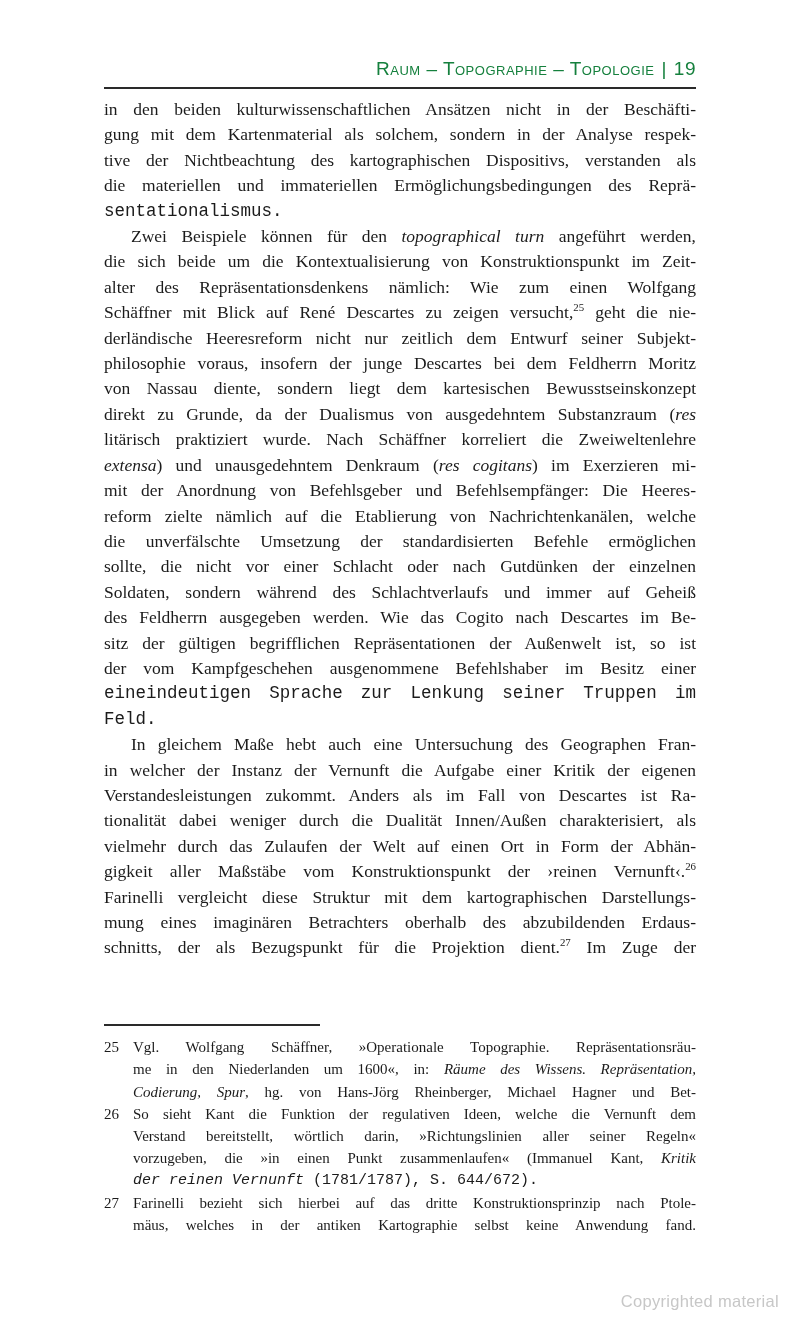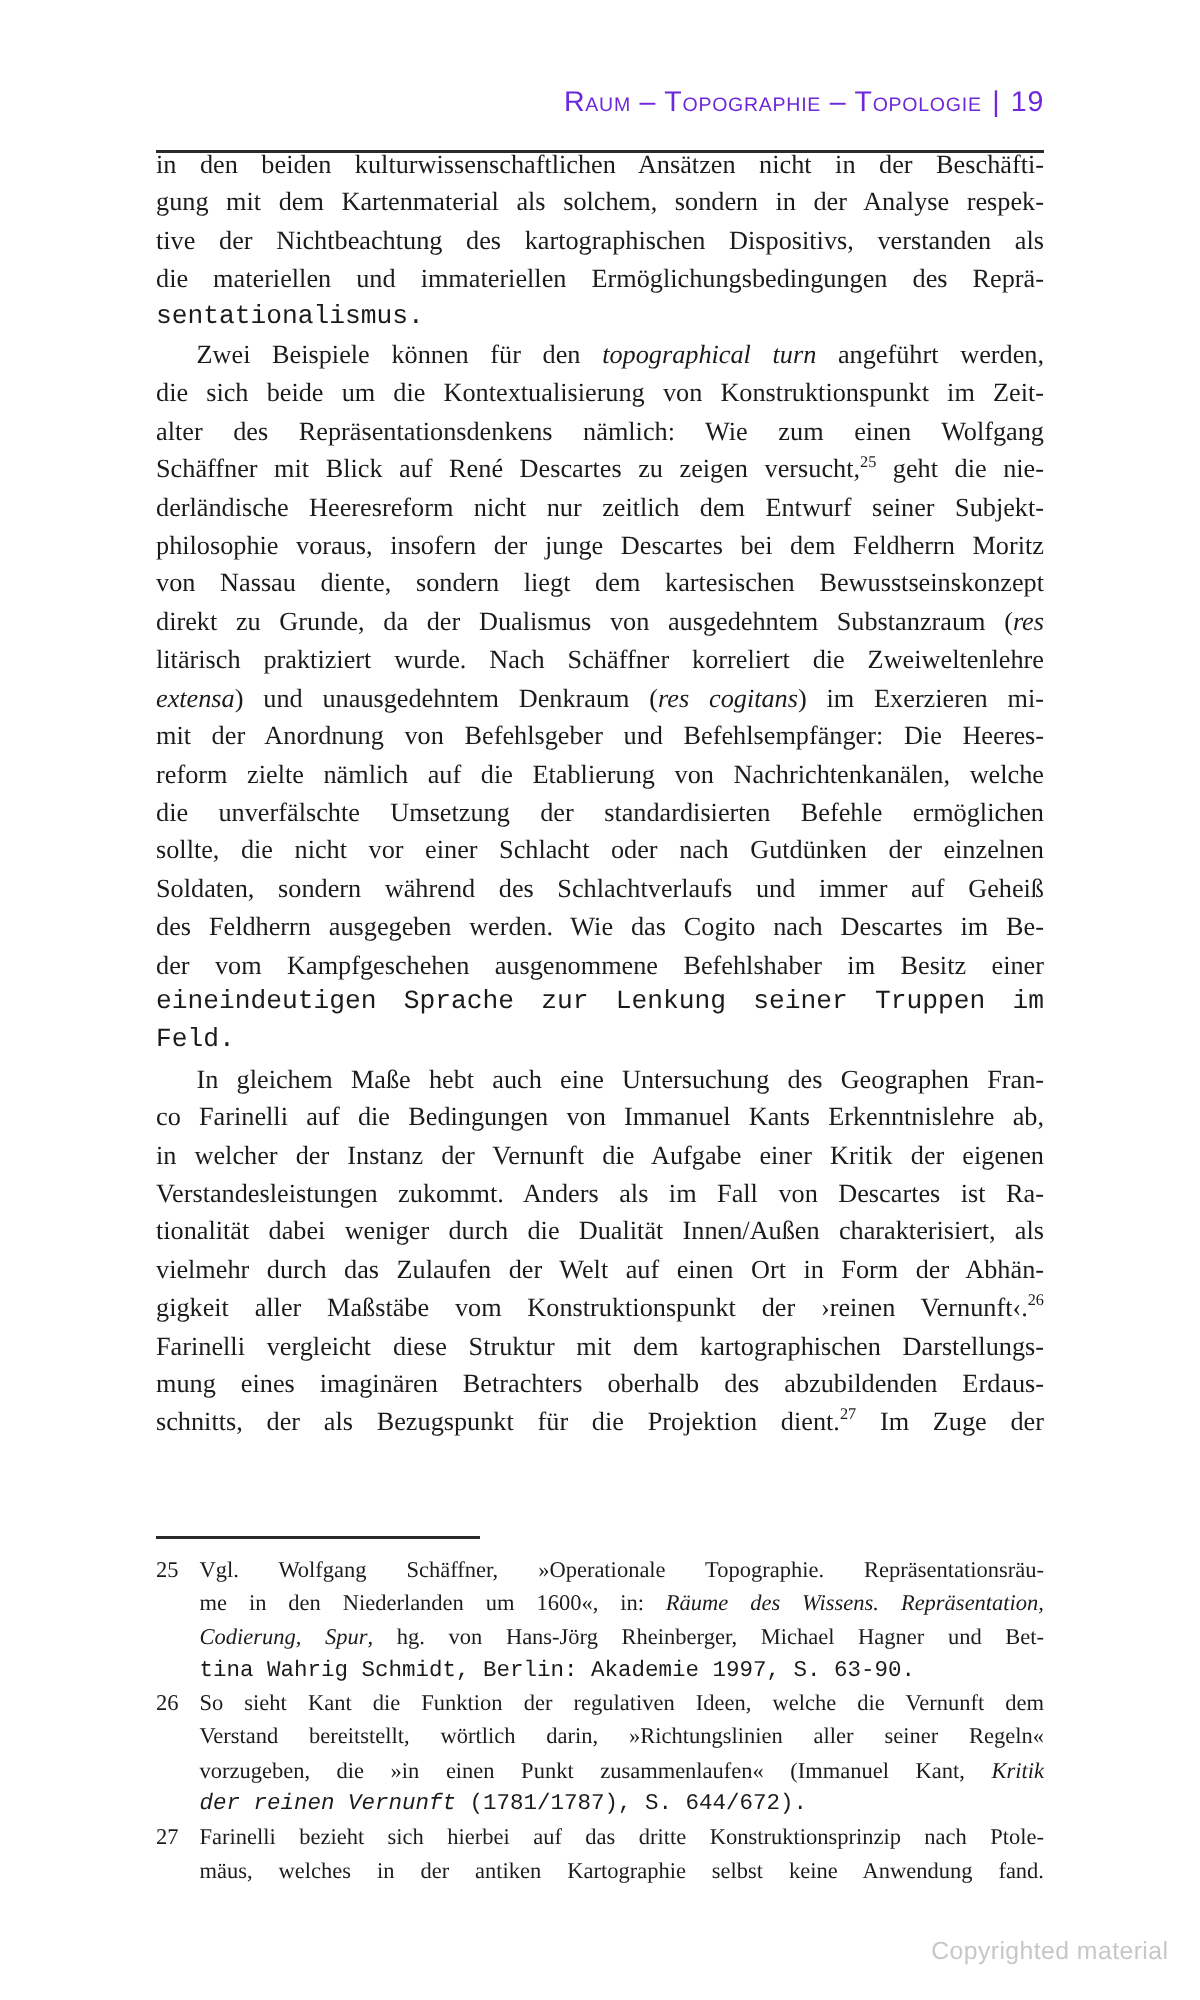--- a/index.html
+++ b/index.html
@@ -4,22 +4,22 @@
 <style>
   html,body{margin:0;padding:0;background:#ffffff;}
   .page{
     position:relative;width:800px;height:1333px;background:#ffffff;
     font-family:"Liberation Serif", serif;color:#1b1b1b;overflow:hidden;
   }
   
   .header{
     position:absolute;left:104px;top:58px;width:592px;
     text-align:right;font-family:"Liberation Sans", sans-serif;
-    font-size:19px;line-height:21px;color:#6d28d9;
-    padding-bottom:21px;border-bottom:2px solid #2a2a2a;
+    font-size:19px;line-height:21px;color:#15803d;
+    padding-bottom:8px;border-bottom:2px solid #2a2a2a;
     letter-spacing:0.5px;white-space:nowrap;
   }
   .header-title{font-variant:small-caps;}
   .header-sep{margin:0 7px;}
   
   .bodytext{
     position:absolute;left:104px;top:97px;width:592px;
     font-size:17.5px;line-height:25.4px;
   }
   .line{text-align:justify;text-align-last:justify;}
@@ -72,47 +72,46 @@
         <div class="line">von Nassau diente, sondern liegt dem kartesischen Bewusstseinskonzept</div>
         <div class="line">direkt zu Grunde, da der Dualismus von ausgedehntem Substanzraum (<i>res</i></div>
         <div class="line">litärisch praktiziert wurde. Nach Schäffner korreliert die Zweiweltenlehre</div>
         <div class="line"><i>extensa</i>) und unausgedehntem Denkraum (<i>res cogitans</i>) im Exerzieren mi-</div>
         <div class="line">mit der Anordnung von Befehlsgeber und Befehlsempfänger: Die Heeres-</div>
         <div class="line">reform zielte nämlich auf die Etablierung von Nachrichtenkanälen, welche</div>
         <div class="line">die unverfälschte Umsetzung der standardisierten Befehle ermöglichen</div>
         <div class="line">sollte, die nicht vor einer Schlacht oder nach Gutdünken der einzelnen</div>
         <div class="line">Soldaten, sondern während des Schlachtverlaufs und immer auf Geheiß</div>
         <div class="line">des Feldherrn ausgegeben werden. Wie das Cogito nach Descartes im Be-</div>
+        <div class="line">sitz der gültigen begrifflichen Repräsentationen der Außenwelt ist, so ist</div>
         <div class="line">der vom Kampfgeschehen ausgenommene Befehlshaber im Besitz einer</div>
         <div class="line last">eineindeutigen Sprache zur Lenkung seiner Truppen im Feld.</div>
       </div>
       <div class="paragraph">
         <div class="line first">In gleichem Maße hebt auch eine Untersuchung des Geographen Fran-</div>
-        <div class="line">co Farinelli auf die Bedingungen von Immanuel Kants Erkenntnislehre ab,</div>
         <div class="line">in welcher der Instanz der Vernunft die Aufgabe einer Kritik der eigenen</div>
         <div class="line">Verstandesleistungen zukommt. Anders als im Fall von Descartes ist Ra-</div>
         <div class="line">tionalität dabei weniger durch die Dualität Innen/Außen charakterisiert, als</div>
         <div class="line">vielmehr durch das Zulaufen der Welt auf einen Ort in Form der Abhän-</div>
         <div class="line">gigkeit aller Maßstäbe vom Konstruktionspunkt der ›reinen Vernunft‹.<sup>26</sup></div>
         <div class="line">Farinelli vergleicht diese Struktur mit dem kartographischen Darstellungs-</div>
         <div class="line">mung eines imaginären Betrachters oberhalb des abzubildenden Erdaus-</div>
         <div class="line">schnitts, der als Bezugspunkt für die Projektion dient.<sup>27</sup> Im Zuge der</div>
       </div>
     </div>
 
   <div class="fn-sep"></div>
 
   <div class="footnotes" id="footnotes">
       <div class="footnote">
         <span class="fn-num">25</span>
         <div class="fn-text">
           <div class="line">Vgl. Wolfgang Schäffner, »Operationale Topographie. Repräsentationsräu-</div>
           <div class="line">me in den Niederlanden um 1600«, in: <i>Räume des Wissens. Repräsentation,</i></div>
           <div class="line"><i>Codierung, Spur</i>, hg. von Hans-Jörg Rheinberger, Michael Hagner und Bet-</div>
-          <div class="line last">tina Wahrig Schmidt, Berlin: Akademie 1997, S. 63-90.</div>
         </div>
       </div>
       <div class="footnote">
         <span class="fn-num">26</span>
         <div class="fn-text">
           <div class="line">So sieht Kant die Funktion der regulativen Ideen, welche die Vernunft dem</div>
           <div class="line">Verstand bereitstellt, wörtlich darin, »Richtungslinien aller seiner Regeln«</div>
           <div class="line">vorzugeben, die »in einen Punkt zusammenlaufen« (Immanuel Kant, <i>Kritik</i></div>
           <div class="line last"><i>der reinen Vernunft</i> (1781/1787), S. 644/672).</div>
         </div>

